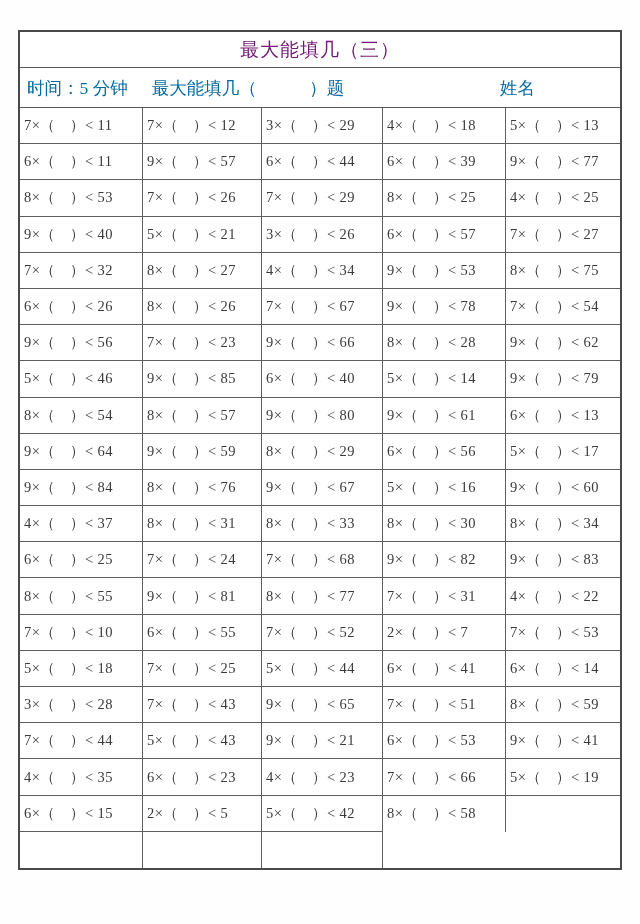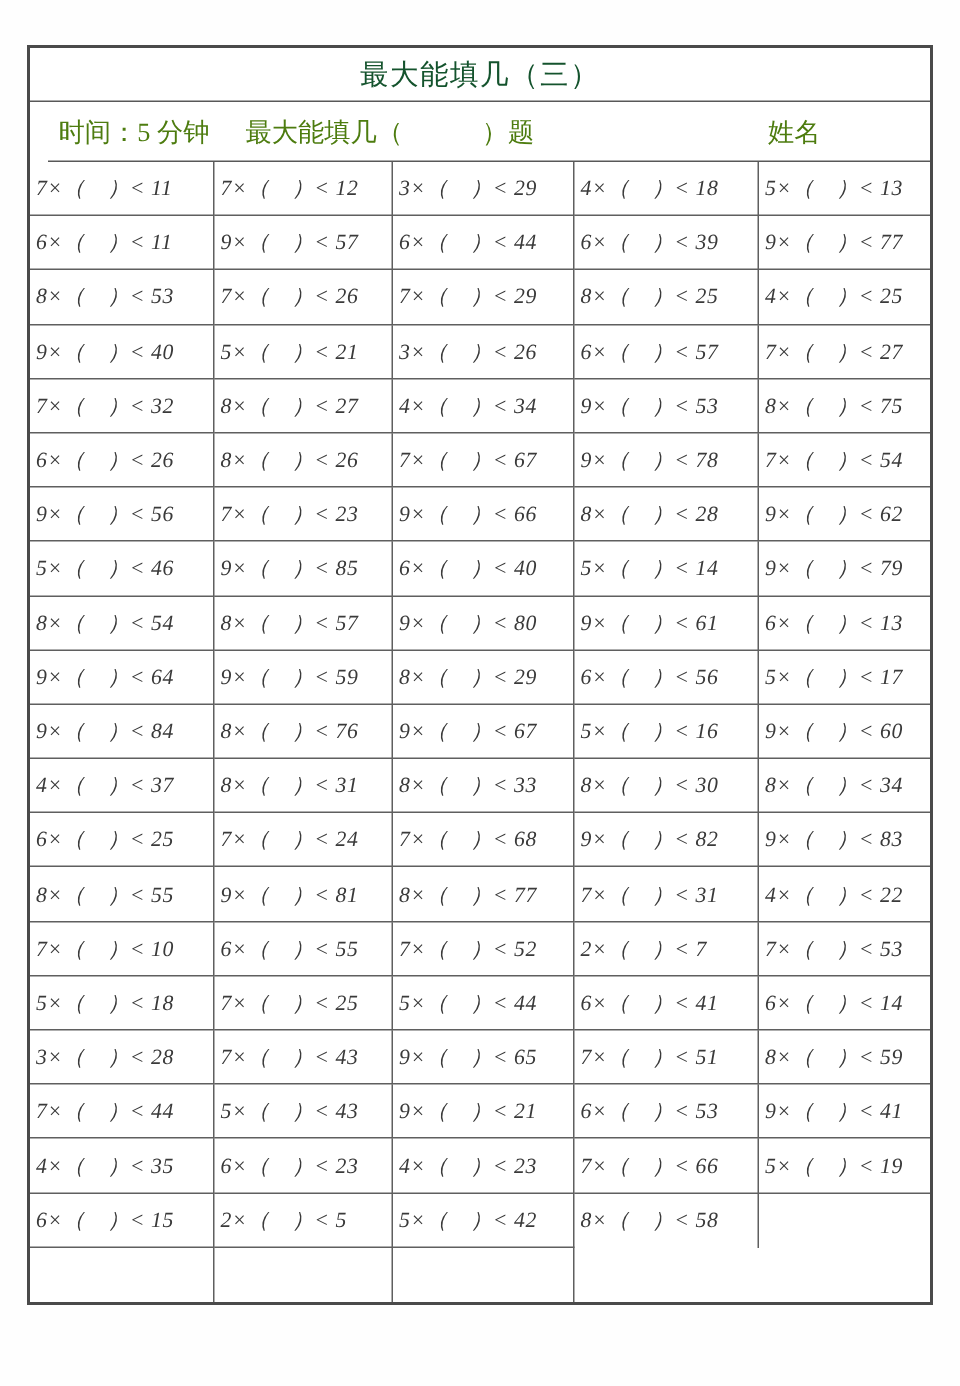--- a/index.html
+++ b/index.html
@@ -29,50 +29,48 @@
   }
   .title-row {
     height: 35px;
     flex: 0 0 35px;
     border-bottom: 1px solid #585858;
     display: flex;
     align-items: center;
     justify-content: center;
     font-size: 19px;
     letter-spacing: 1px;
-    color: #14532d;
+    color: #701a75;
   }
   .header-row {
     height: 40px;
     flex: 0 0 40px;
     border-bottom: 1px solid #585858;
     position: relative;
     display: flex;
     align-items: center;
     font-size: 17.5px;
-    color: #4d7c0f;
+    color: #0369a1;
     padding-left: 7px;
     box-sizing: border-box;
-    margin-left: 12px;
   }
   .header-score { margin-left: 24px; }
   .header-name {
     position: absolute;
     left: 480px;
     top: 0;
     height: 100%;
     display: flex;
     align-items: center;
   }
   .problems-grid {
     flex: 1 1 auto;
     display: grid;
     grid-template-columns: 123px 119px 121px 123px 114px;
     grid-auto-rows: 1fr;
-    font-style: italic;
   }
   .cell {
     border-right: 1px solid #5f5f5f;
     border-bottom: 1px solid #5f5f5f;
     display: flex;
     align-items: center;
     padding-left: 4px;
     box-sizing: border-box;
     font-size: 14.5px;
     letter-spacing: 0.4px;

